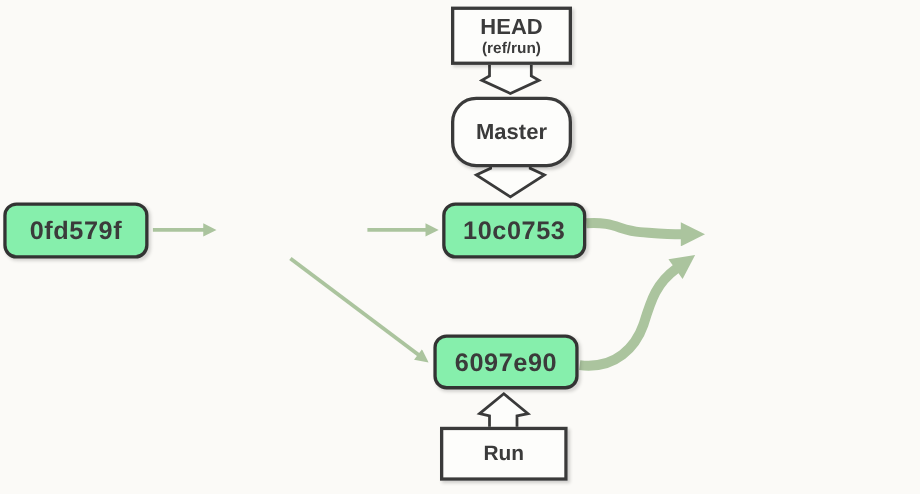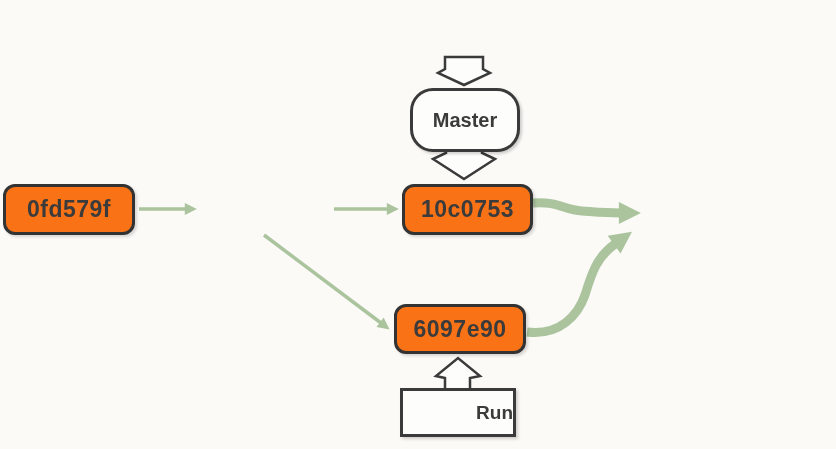--- a/index.html
+++ b/index.html
@@ -46,26 +46,26 @@
     display: flex;
     flex-direction: column;
     align-items: center;
     justify-content: center;
     font-weight: bold;
     color: #3B3B3B;
     text-align: center;
   }
   .refbox.head   { left: 410px; top: 6px;   width: 110px; height: 53px; font-size: 20px; line-height: 1.05; }
   .refbox.master { left: 410px; top: 88px;  width: 110px; height: 64px; font-size: 20px; border-radius: 23px; }
-  .refbox.run    { left: 400px; top: 388px; width: 116px; height: 49px; font-size: 19px; align-items: flex-end; }
+  .refbox.run    { left: 400px; top: 388px; width: 116px; height: 49px; font-size: 19px; }
   .refbox .subtitle { font-size: 14px; font-weight: bold; }
   .commit {
     position: absolute;
     box-sizing: border-box;
-    background: #f97316;
+    background: #86efac;
     border: 3px solid #333333;
     border-radius: 12px;
     box-shadow: 2px 2px 3px rgba(0,0,0,0.15);
     display: flex;
     align-items: center;
     justify-content: center;
     font-weight: bold;
     font-size: 23px;
     color: #3B3B3B;
     letter-spacing: 0.5px;
@@ -105,20 +105,24 @@
     <path class="thin-edge" d="M264 235 L381 323" marker-end="url(#mthin)"></path>
 
     <path class="thick-edge" d="M533 203 C558 201 564 210 582 211 C596 212 606 213 620 213" marker-end="url(#mthick)"></path>
     <path class="thick-edge" d="M527 332 C560 336 578 315 585 295 C592 272 597 257 615 244" marker-end="url(#mthick)"></path>
 
     <polygon class="block-arrow" points="445,57 445,69 438,73 464,85 490,73 483,69 483,57"></polygon>
     <polygon class="block-arrow" points="446,140 446,153 433,159 464,179 495,159 482,153 482,140"></polygon>
     <polygon class="block-arrow" points="445,390 445,378 436,376 458,358 480,376 470,378 470,390"></polygon>
   </svg>
 
+  <div class="refbox head">
+    <div>HEAD</div>
+    <div class="subtitle">(ref/run)</div>
+  </div>
 
   <div class="refbox master">
     <div>Master</div>
   </div>
 
   <div class="refbox run">
     <div>Run</div>
   </div>
 
   <div class="commit c1">

